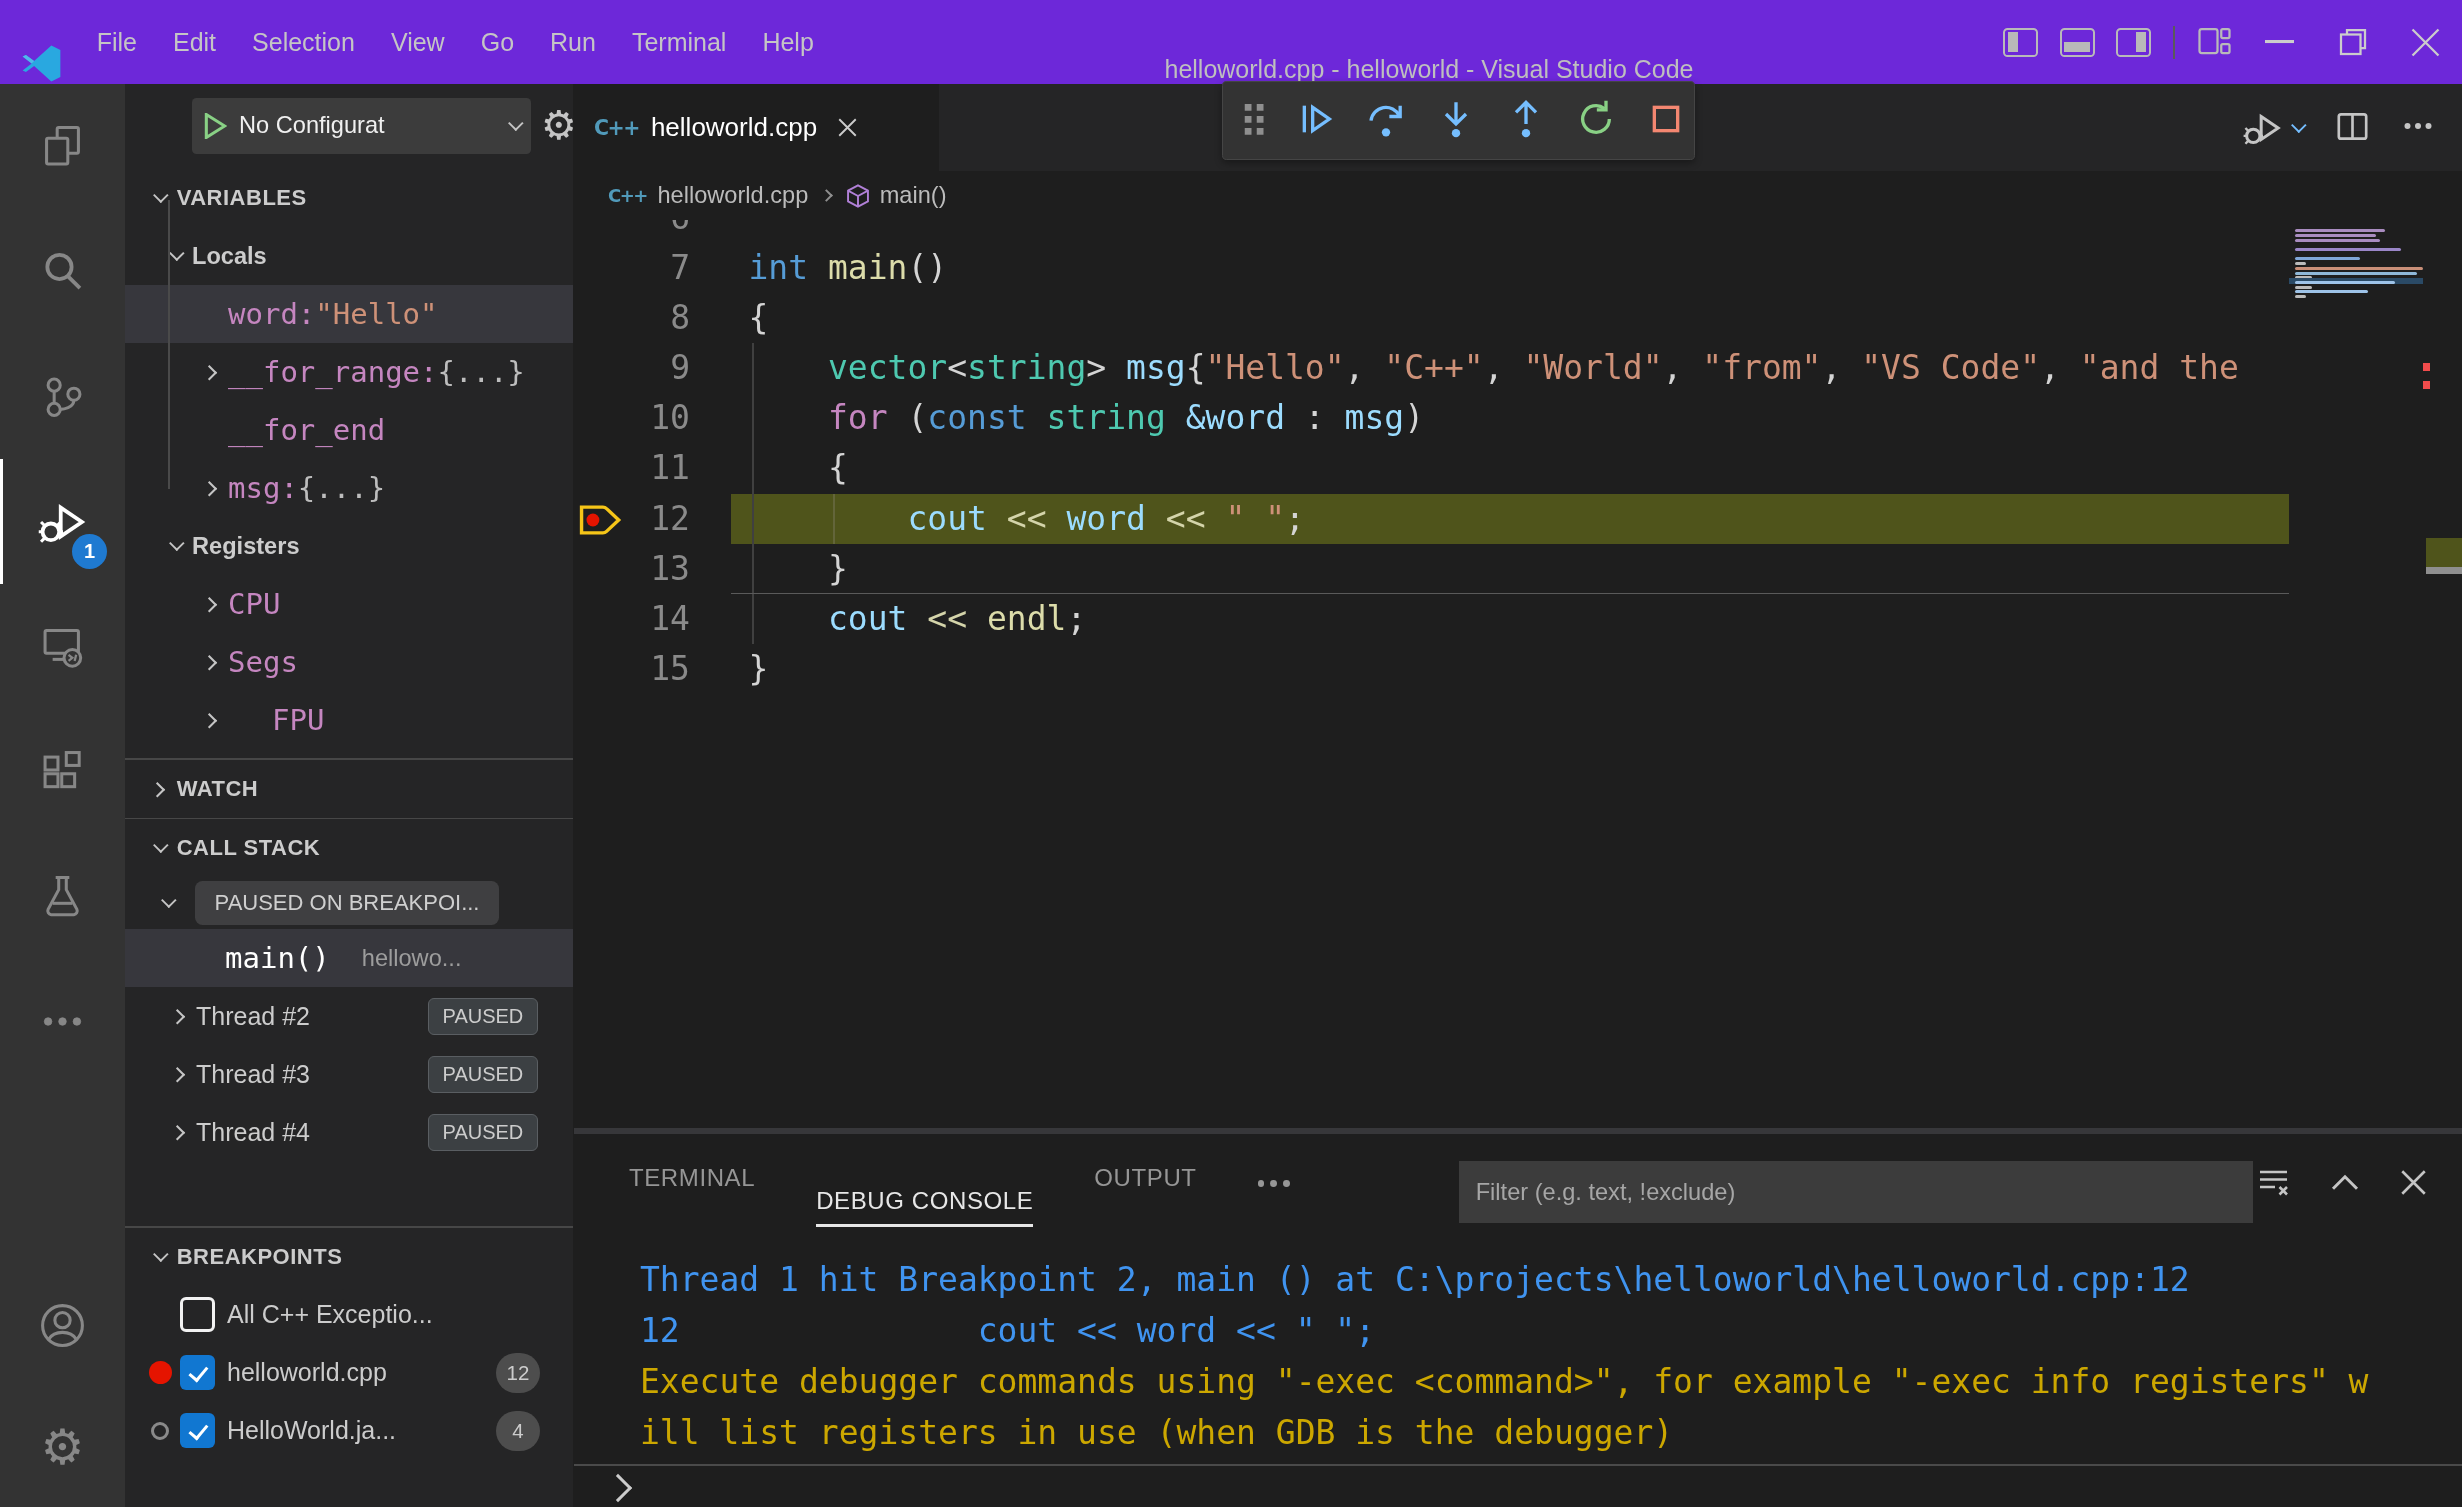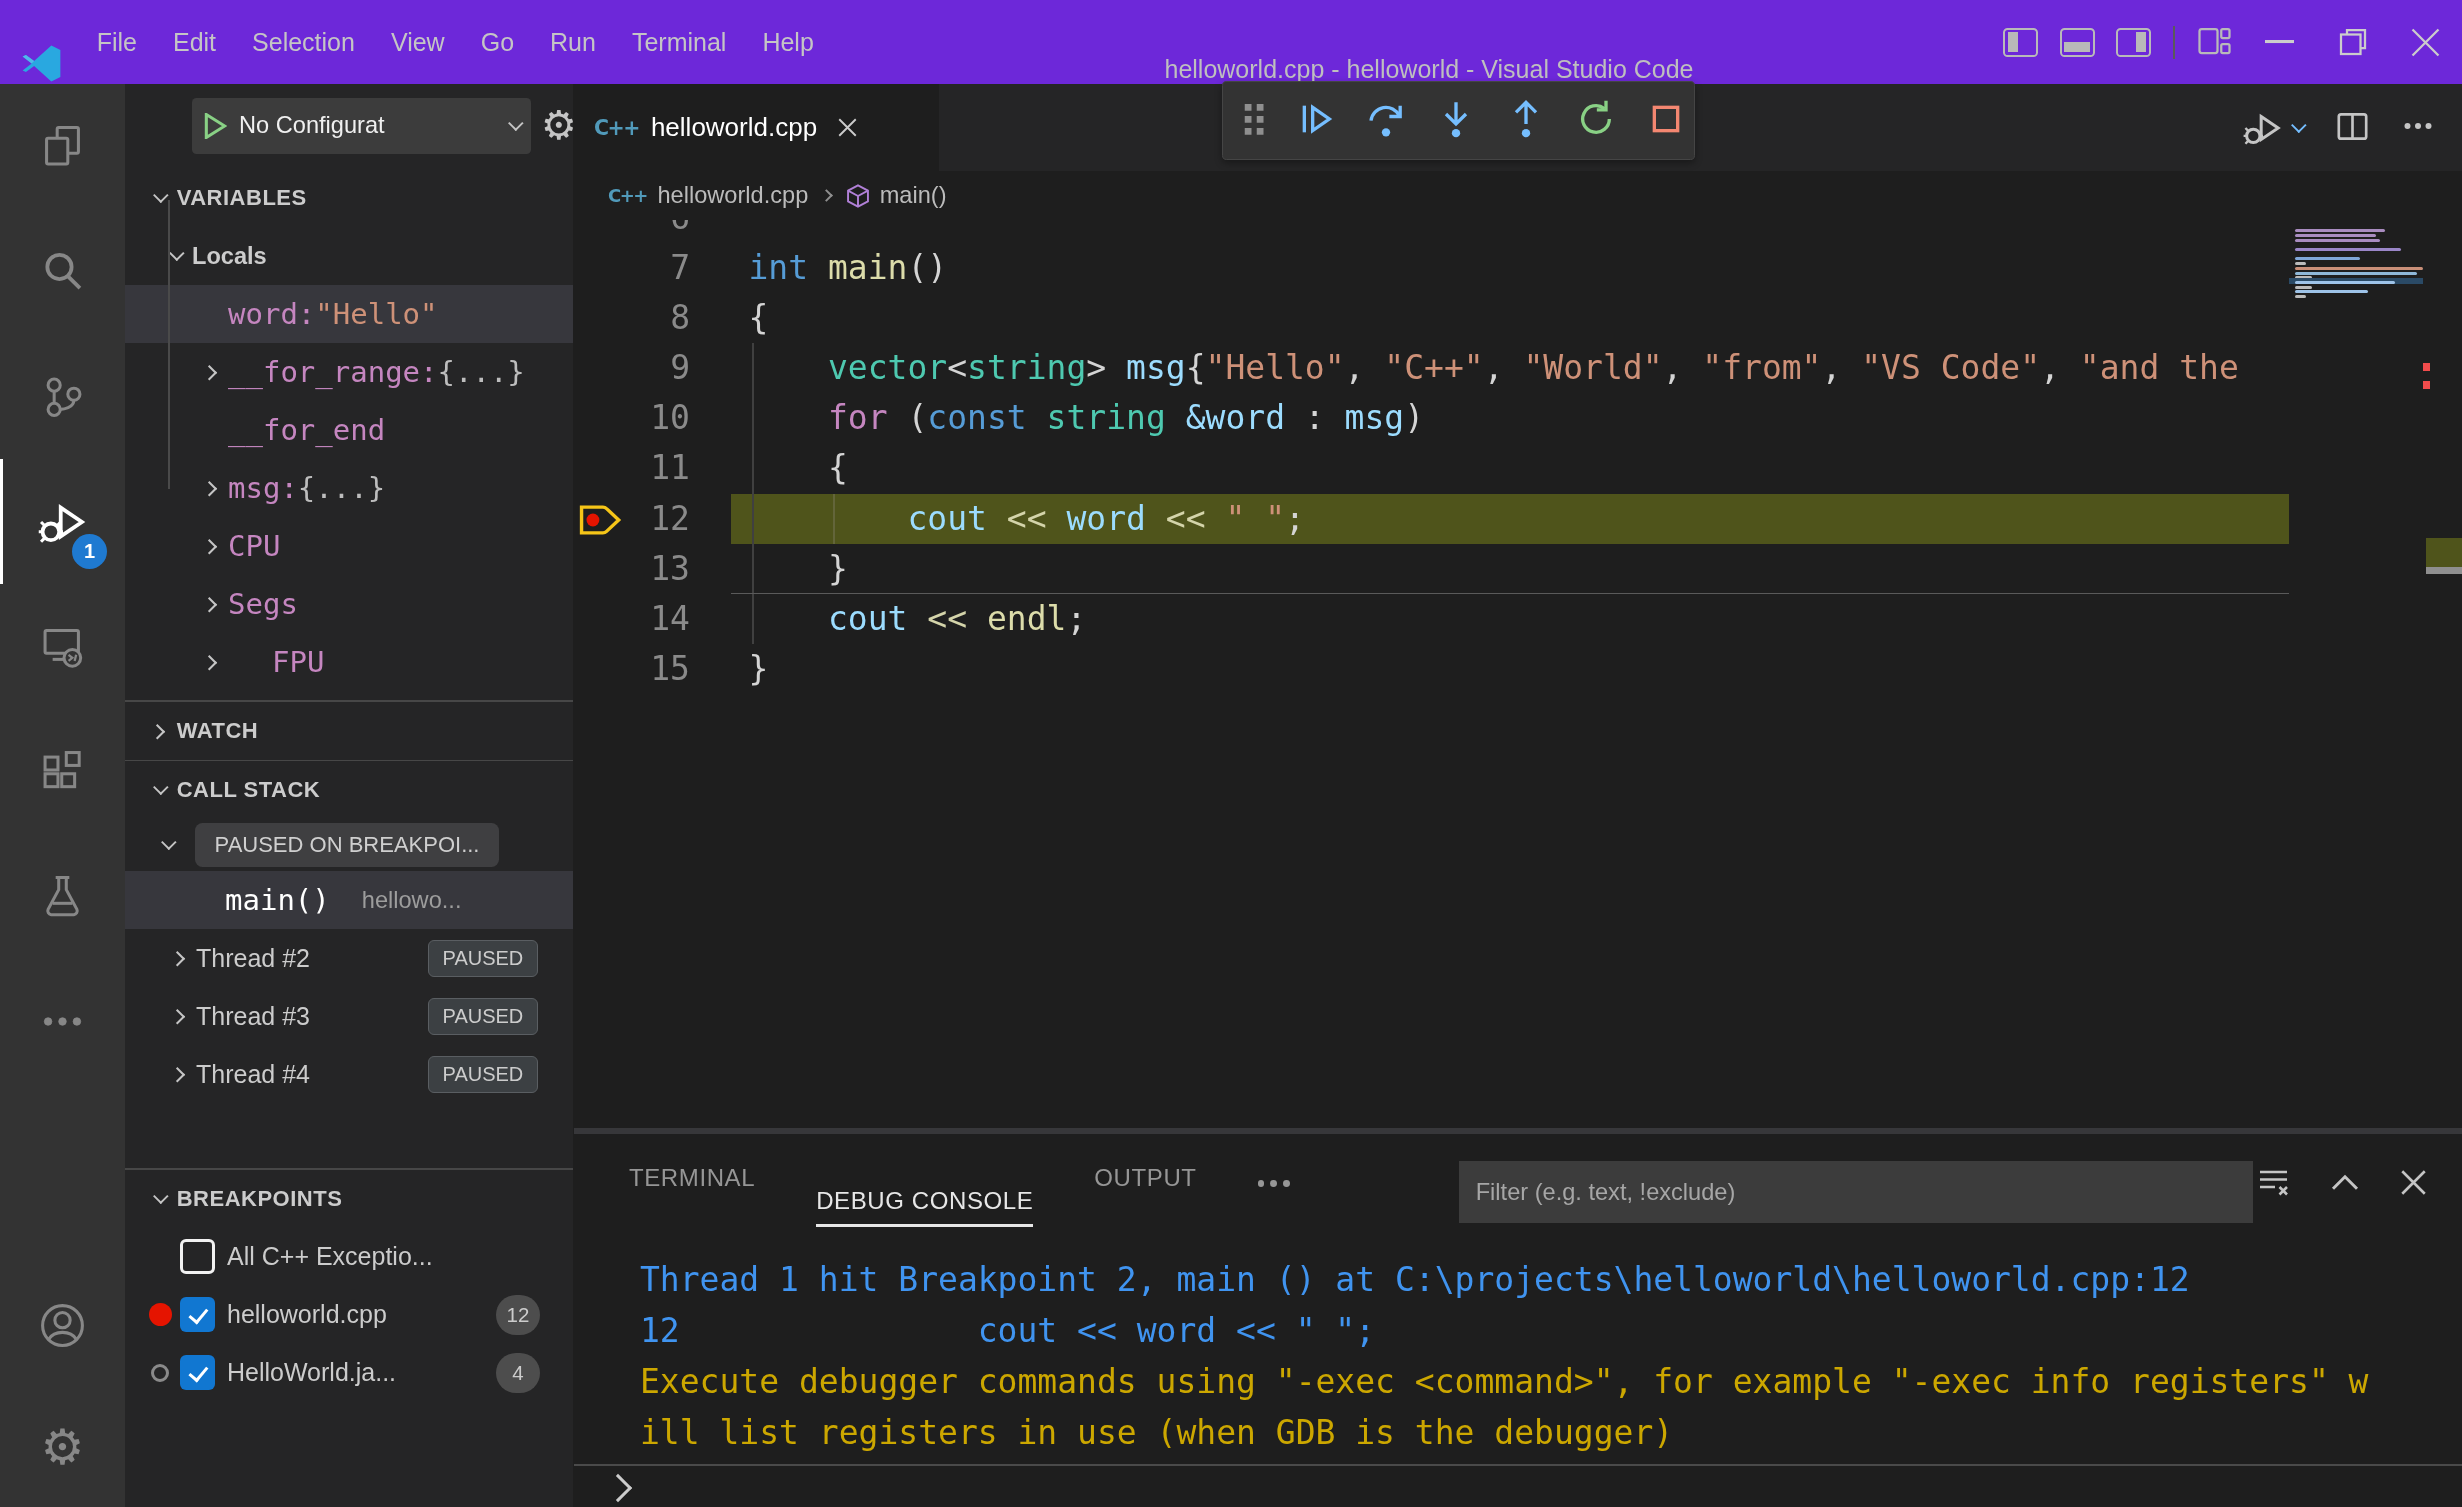--- a/index.html
+++ b/index.html
@@ -304,20 +304,26 @@
         <span class="chev-slot"></span>
         <span class="mono vname">__for_end</span>
       </div>
       <div class="srow" style="padding-left: 68px;">
         <span class="chev-slot">
           <span class="chev right"></span>
         </span>
         <span class="mono vname">msg: </span>
         <span class="mono vval-obj">{...}</span>
       </div>
+      <div class="srow" style="padding-left: 32px;">
+        <span class="chev-slot">
+          <span class="chev down"></span>
+        </span>
+        <span class="scope-lbl">Registers</span>
+      </div>
       <div class="srow" style="padding-left: 68px;">
         <span class="chev-slot">
           <span class="chev right"></span>
         </span>
         <span class="mono vname">CPU</span>
       </div>
       <div class="srow" style="padding-left: 68px;">
         <span class="chev-slot">
           <span class="chev right"></span>
         </span>

